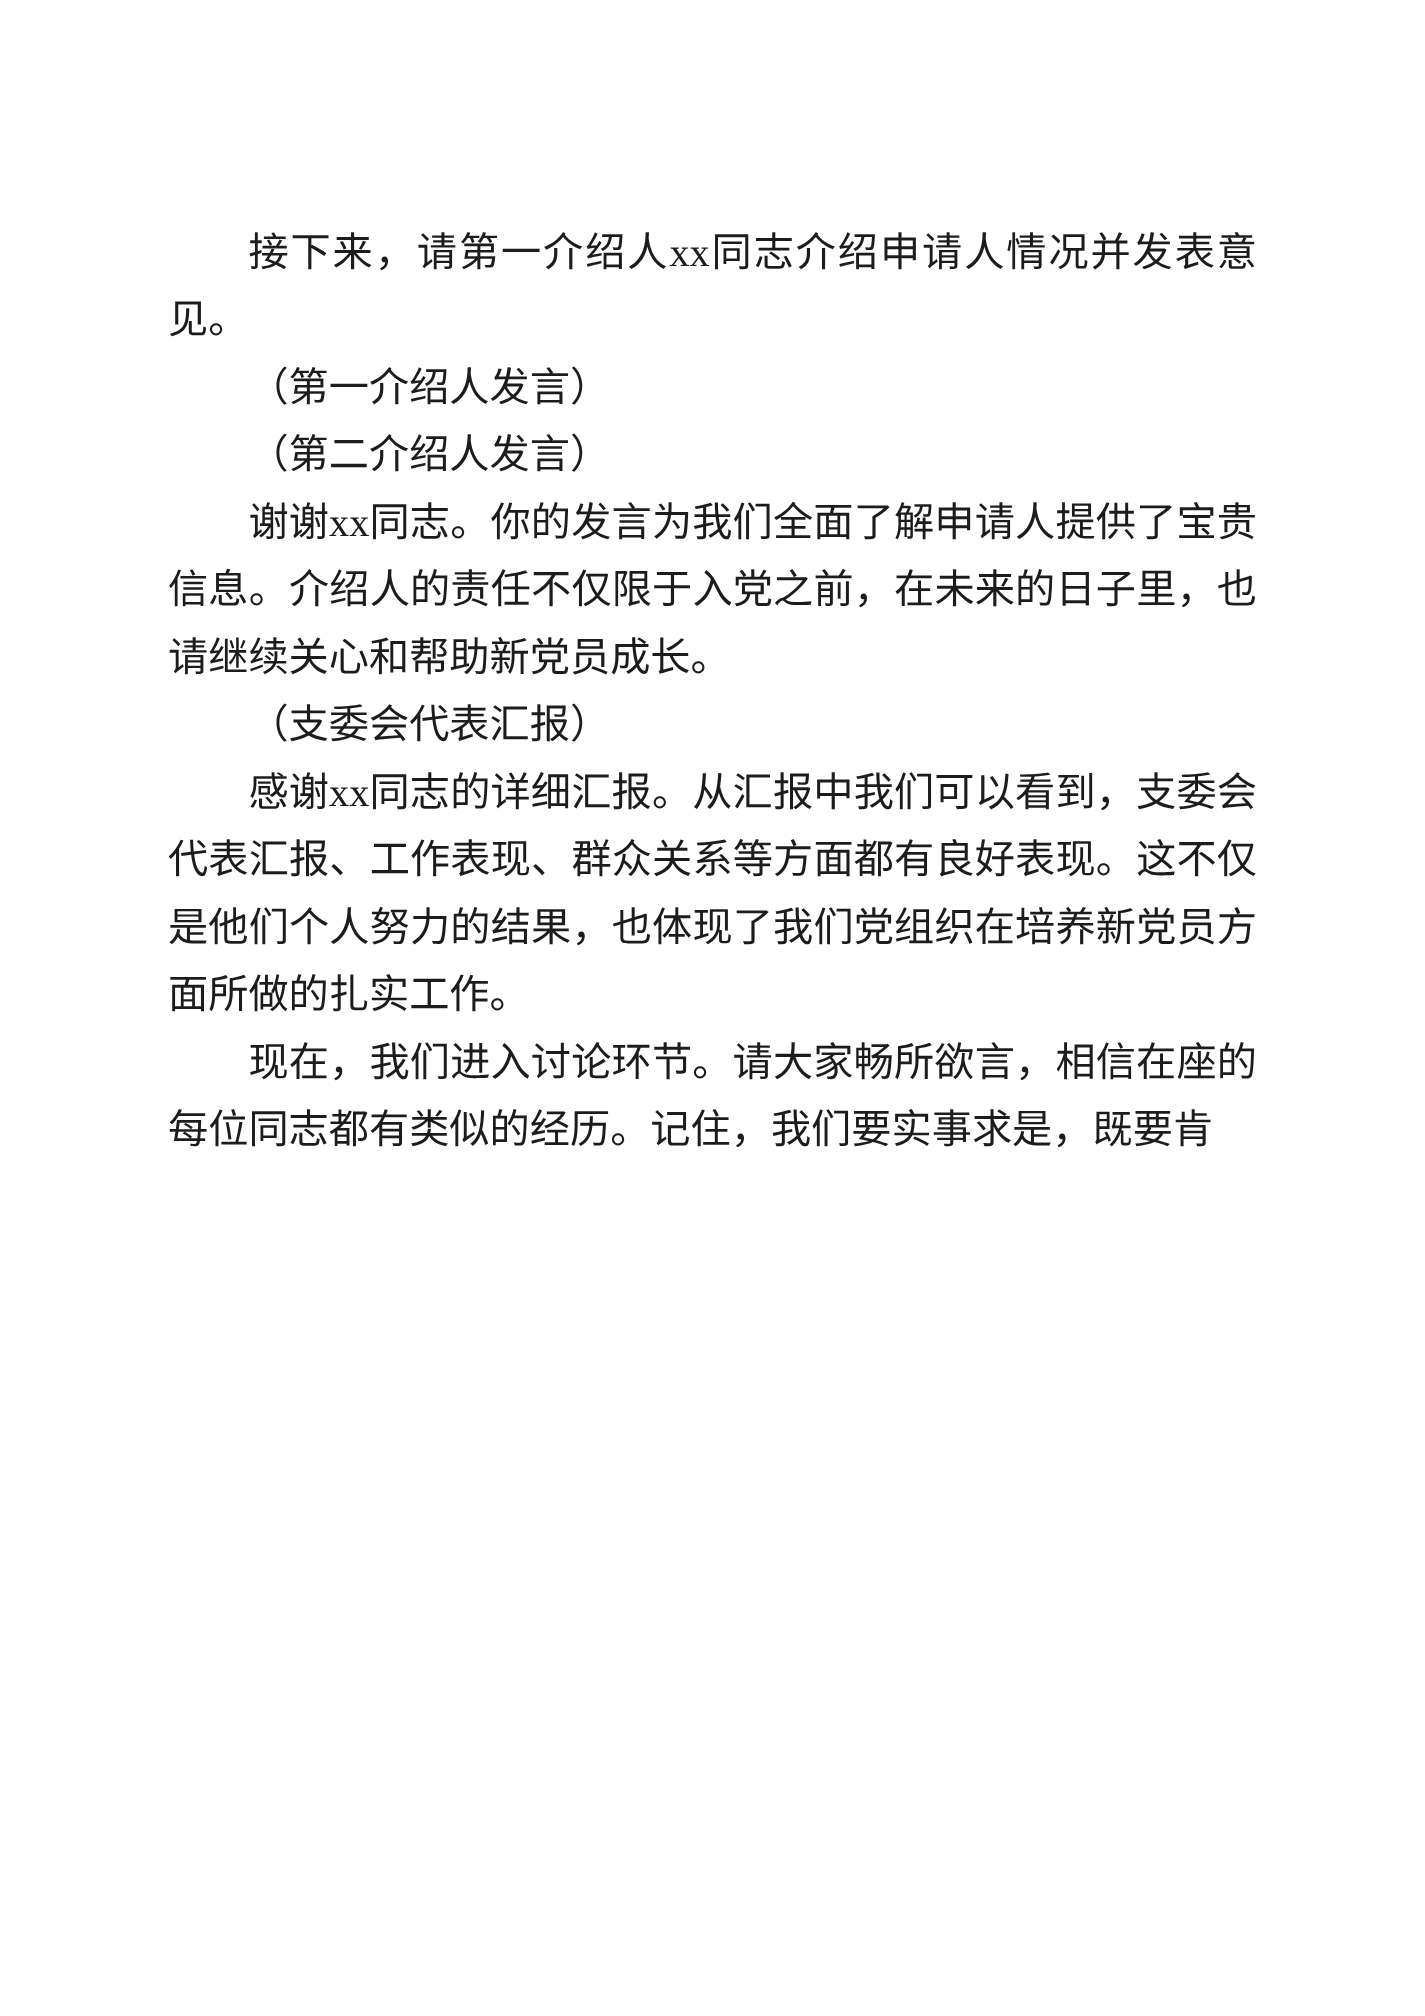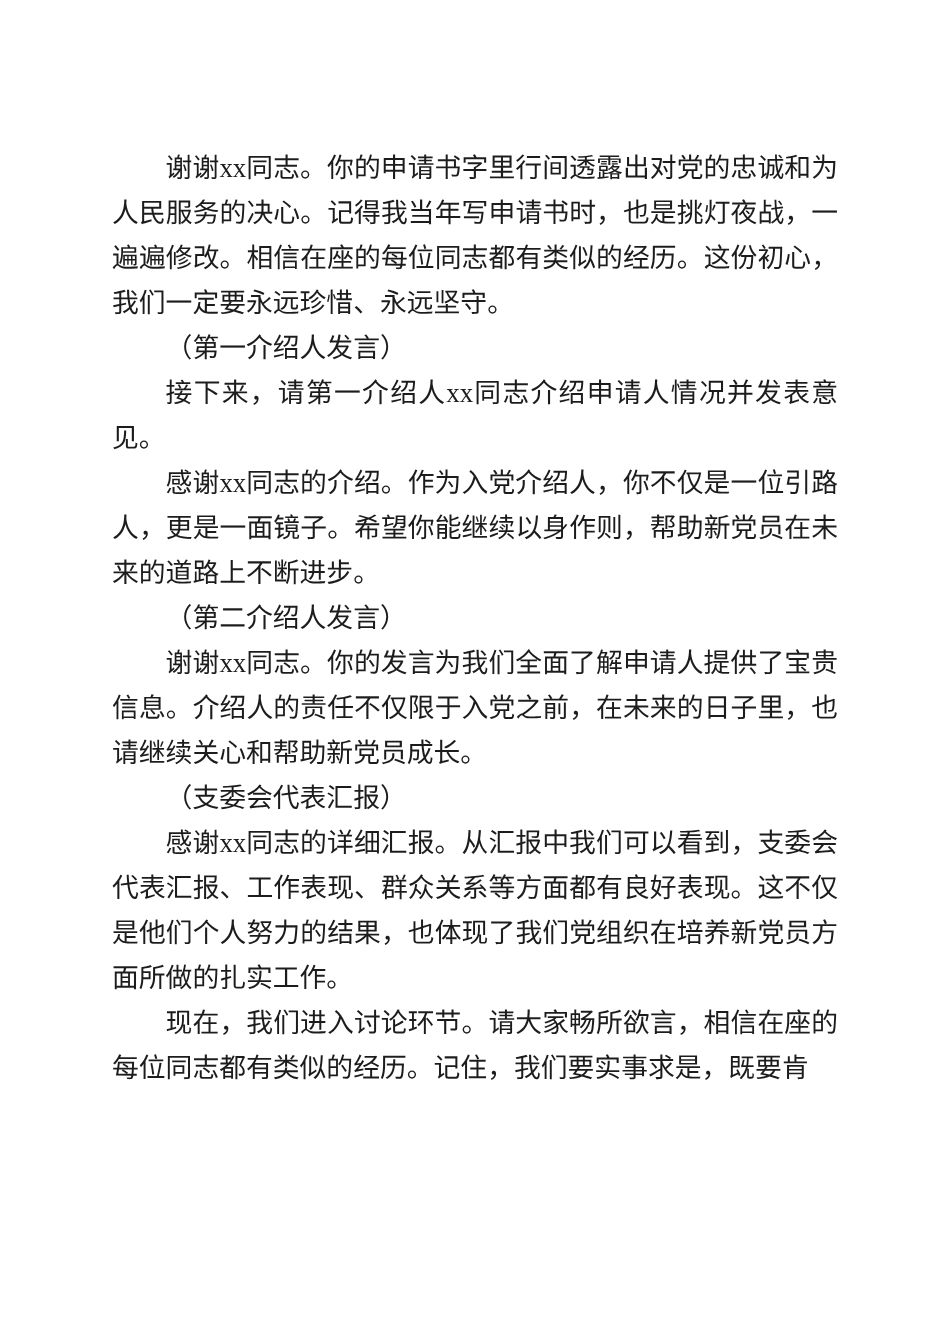--- a/index.html
+++ b/index.html
@@ -32,23 +32,21 @@
     text-align: justify;
     word-break: break-all;
     overflow-wrap: break-word;
   }
 </style>
 </head>
 <body>
 
 <div class="page">
   <div class="doc-body">
-    <p>谢谢xx同志。你的申请书字里行间透露出对党的忠诚和为人民服务的决心。记得我当年写申请书时，也是挑灯夜战，一遍遍修改。相信在座的每位同志都有类似的经历。这份初心，我们一定要永远珍惜、永远坚守。</p>
+    <p>接下来，请第一介绍人xx同志介绍申请人情况并发表意见。</p>
     <p>（第一介绍人发言）</p>
-    <p>接下来，请第一介绍人xx同志介绍申请人情况并发表意见。</p>
-    <p>感谢xx同志的介绍。作为入党介绍人，你不仅是一位引路人，更是一面镜子。希望你能继续以身作则，帮助新党员在未来的道路上不断进步。</p>
     <p>（第二介绍人发言）</p>
     <p>谢谢xx同志。你的发言为我们全面了解申请人提供了宝贵信息。介绍人的责任不仅限于入党之前，在未来的日子里，也请继续关心和帮助新党员成长。</p>
     <p>（支委会代表汇报）</p>
     <p>感谢xx同志的详细汇报。从汇报中我们可以看到，支委会代表汇报、工作表现、群众关系等方面都有良好表现。这不仅是他们个人努力的结果，也体现了我们党组织在培养新党员方面所做的扎实工作。</p>
     <p>现在，我们进入讨论环节。请大家畅所欲言，相信在座的每位同志都有类似的经历。记住，我们要实事求是，既要肯</p>
   </div>
 </div>
 
 </body></html>

